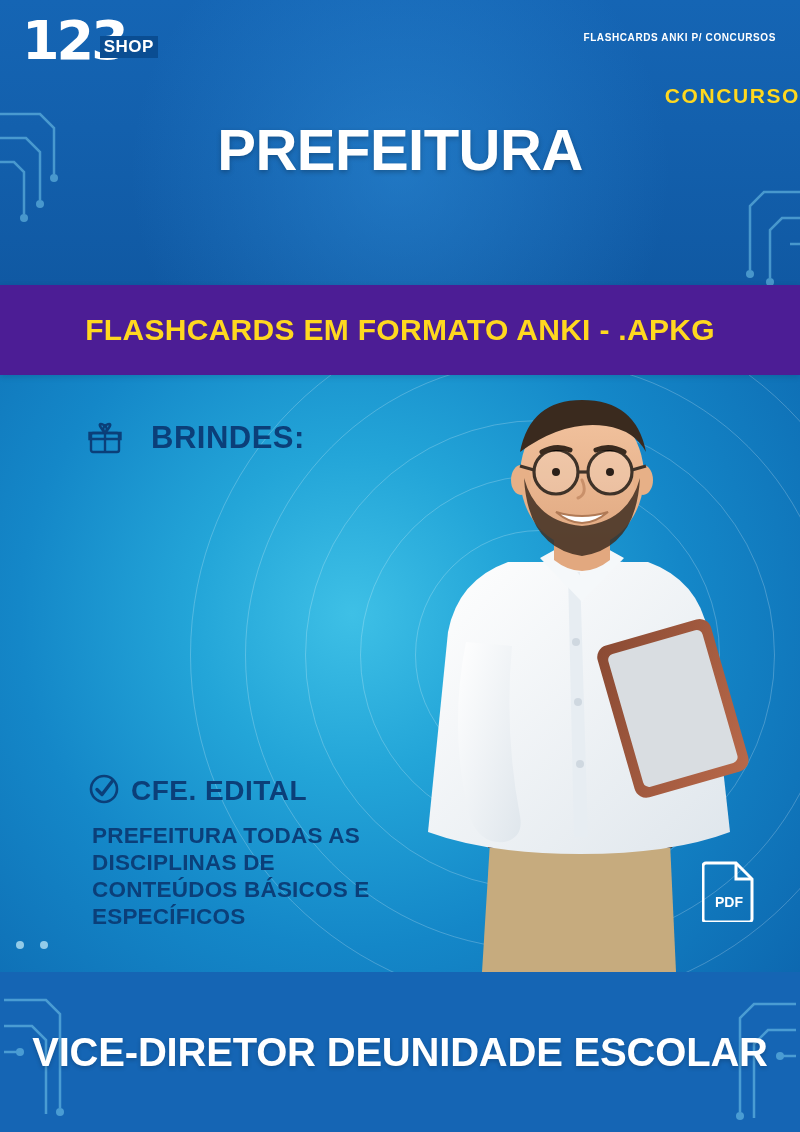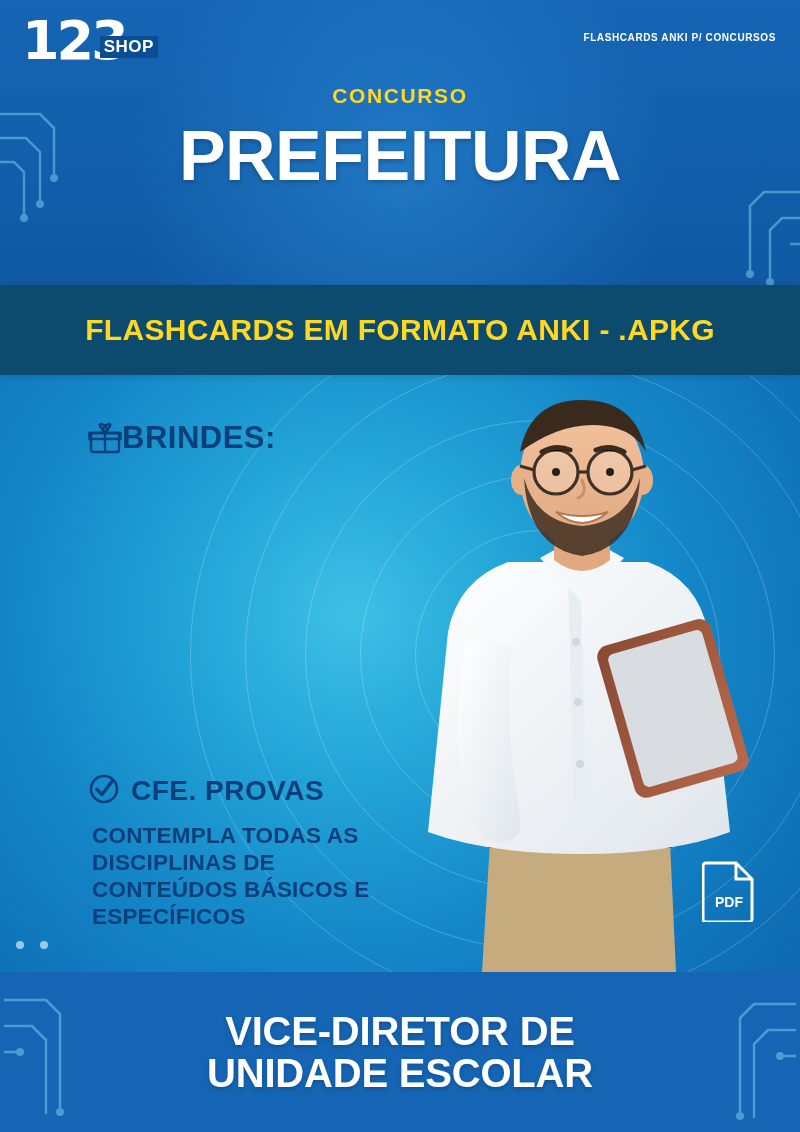--- a/index.html
+++ b/index.html
@@ -40,35 +40,35 @@
     background:#0a4d92; padding:1px 4px; margin-left:-26px; margin-bottom:6px;
     letter-spacing:.5px;
   }
   .top-right {
     position:absolute; top:32px; right:24px; z-index:5;
     font-size:10px; font-weight:bold; color:#ffffff;
     letter-spacing:.6px;
   }
   .kicker {
     position:absolute; top:84px; left:0; right:0; z-index:5;
-    text-align:center; color:#ffd81f;
+    text-align:right; color:#ffd81f;
     font-size:21px; font-weight:bold; letter-spacing:1.6px;
   }
   .title {
     position:absolute; top:120px; left:0; right:0; z-index:5;
     text-align:center; color:#ffffff;
-    font-size:70px; font-weight:bold; line-height:1.03;
+    font-size:58px; font-weight:bold; line-height:1.03;
     letter-spacing:-0.5px;
     text-shadow:0 2px 5px rgba(0,0,0,.25);
   }
 
   
   .subbar {
     position:absolute; top:285px; left:0; right:0; height:90px;
-    background:#0c4a6e;
+    background:#4c1d95;
     display:flex; align-items:center; justify-content:center;
     z-index:6;
     box-shadow:0 2px 6px rgba(0,0,0,.12);
   }
   .subbar span {
     color:#ffd81f; font-size:30px; font-weight:bold; letter-spacing:.3px;
   }
 
   
   .main {
@@ -80,21 +80,21 @@
   .ring {
     position:absolute; border:1px solid rgba(255,255,255,.22); border-radius:50%;
     top:50%; left:50%; transform:translate(-50%,-50%);
   }
   .r1{ width:250px;height:250px;} .r2{width:360px;height:360px;}
   .r3{ width:470px;height:470px;} .r4{width:590px;height:590px;}
   .r5{ width:700px;height:700px;}
 
   .brindes-head {
     position:absolute; top:45px; left:88px;
-    display:flex; align-items:center; gap:0; z-index:4;
+    display:flex; align-items:center; gap:29px; z-index:4;
   }
   .brindes-head .label {
     color:#0b3f79; font-size:31px; font-weight:bold; letter-spacing:.5px;
   }
   .gift-icon svg{ display:block; }
 
   ul.brindes {
     position:absolute; top:105px; left:92px; width:350px;
     list-style:none; z-index:4;
   }
@@ -130,21 +130,21 @@
     position:absolute; right:0px; bottom:0; width:430px; height:600px; z-index:3;
   }
 
   
   .bottom {
     position:absolute; left:0; right:0; bottom:0; height:160px;
     background:#1565b4; overflow:hidden;
   }
   .bottom-inner{
     position:absolute; inset:0;
-    display:flex; flex-direction:column; align-items:center; justify-content:center;
+    display:flex; flex-direction:row; align-items:center; justify-content:center;
     z-index:4;
   }
   .bottom-inner div{
     color:#ffffff; font-size:40px; font-weight:bold; line-height:1.06;
     letter-spacing:-.2px; text-align:center;
     text-shadow:0 2px 4px rgba(0,0,0,.2);
   }
 
   
   .circuit{ position:absolute; opacity:.5; z-index:2; }
@@ -323,23 +323,23 @@
     </div>
 
 
     <div class="cfe-head">
       <span>
         <svg width="32" height="32" viewBox="0 0 32 32">
           <circle cx="16" cy="16" r="13" fill="none" stroke="#0b3f79" stroke-width="2.6"></circle>
           <path d="M9 16.5 l5 5 l10 -13" fill="none" stroke="#0b3f79" stroke-width="3.4" stroke-linecap="round" stroke-linejoin="round"></path>
         </svg>
       </span>
-      <span class="label">CFE. PROVAS</span>
-    </div>
-    <div class="cfe-text">CONTEMPLA TODAS AS DISCIPLINAS DE CONTEÚDOS BÁSICOS E ESPECÍFICOS</div>
+      <span class="label">CFE. EDITAL</span>
+    </div>
+    <div class="cfe-text">PREFEITURA TODAS AS DISCIPLINAS DE CONTEÚDOS BÁSICOS E ESPECÍFICOS</div>
 
     <span class="pdf-badge">
       <svg width="54" height="62" viewBox="0 0 54 62">
         <path d="M4 3 h30 l16 16 v40 a3 3 0 0 1 -3 3 h-43 a3 3 0 0 1 -3 -3 v-53 a3 3 0 0 1 3 -3 z" fill="none" stroke="#ffffff" stroke-width="3"></path>
         <path d="M34 3 v16 h16" fill="none" stroke="#ffffff" stroke-width="3"></path>
         <text x="27" y="47" text-anchor="middle" font-family="Liberation Sans, sans-serif" font-size="14" font-weight="bold" fill="#ffffff">PDF</text>
       </svg>
     </span>
   </div>
 

